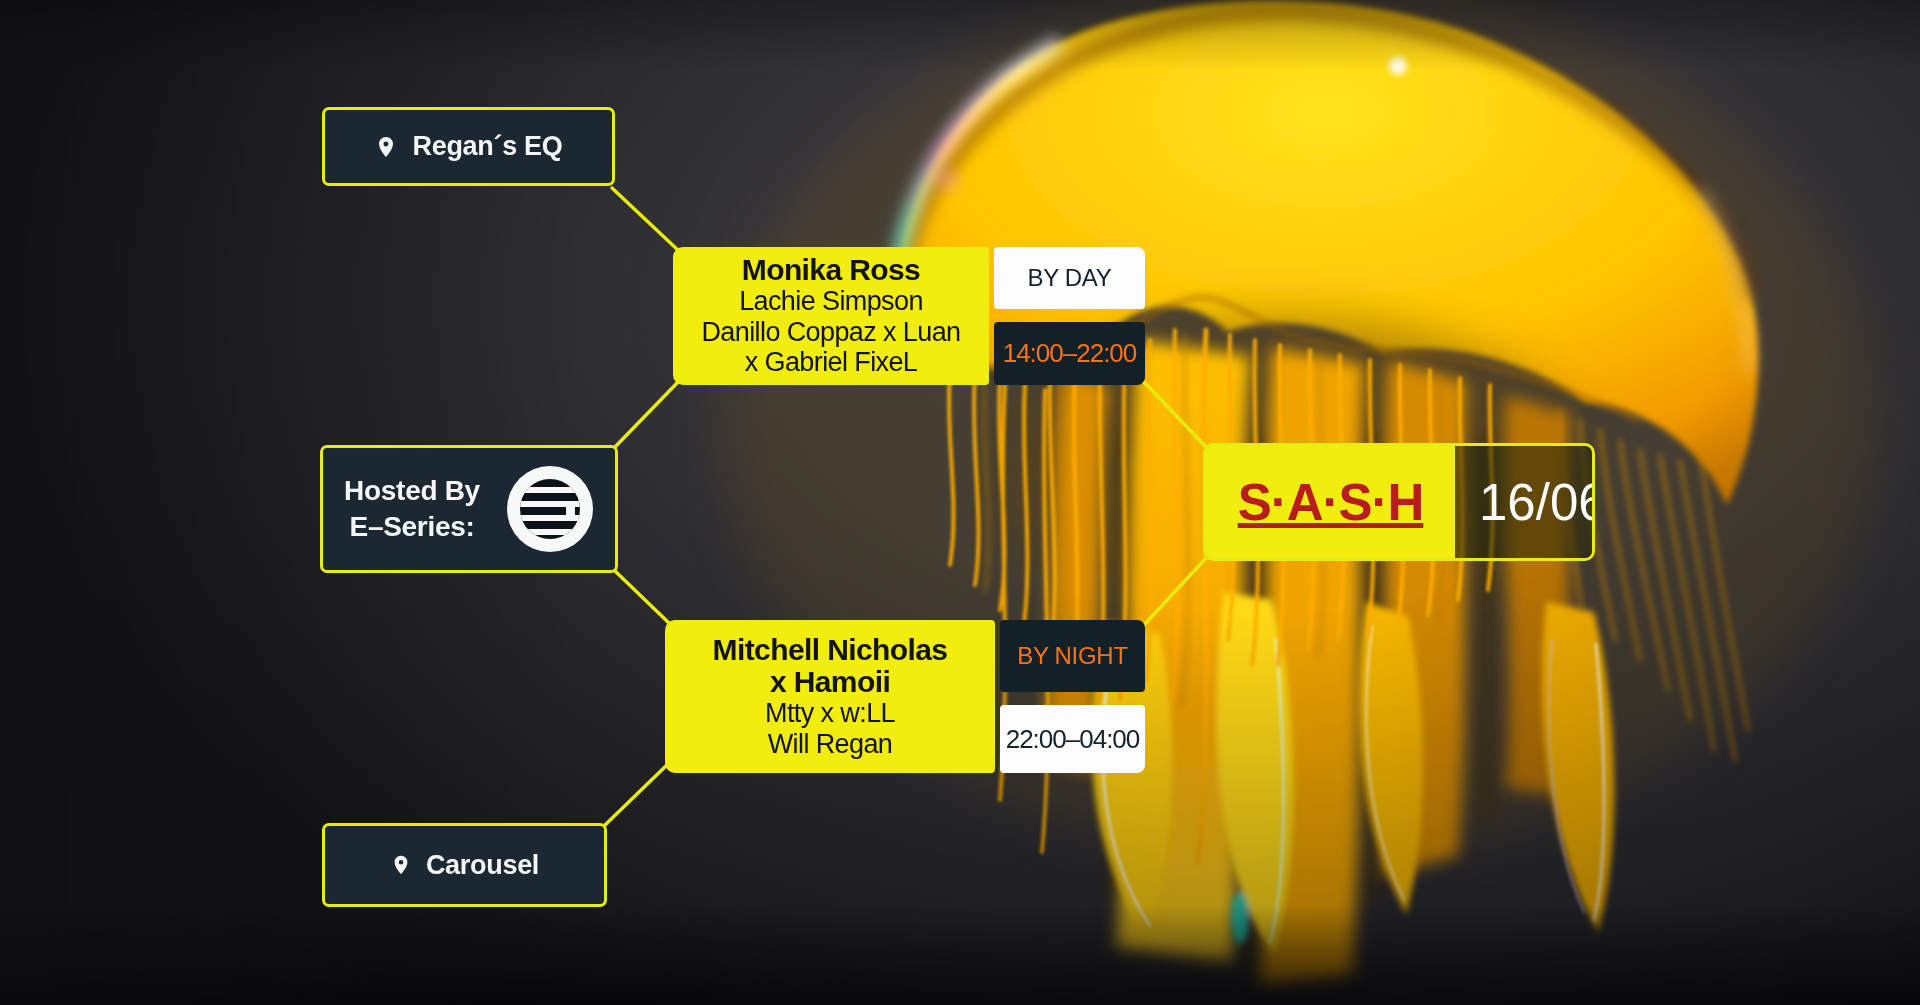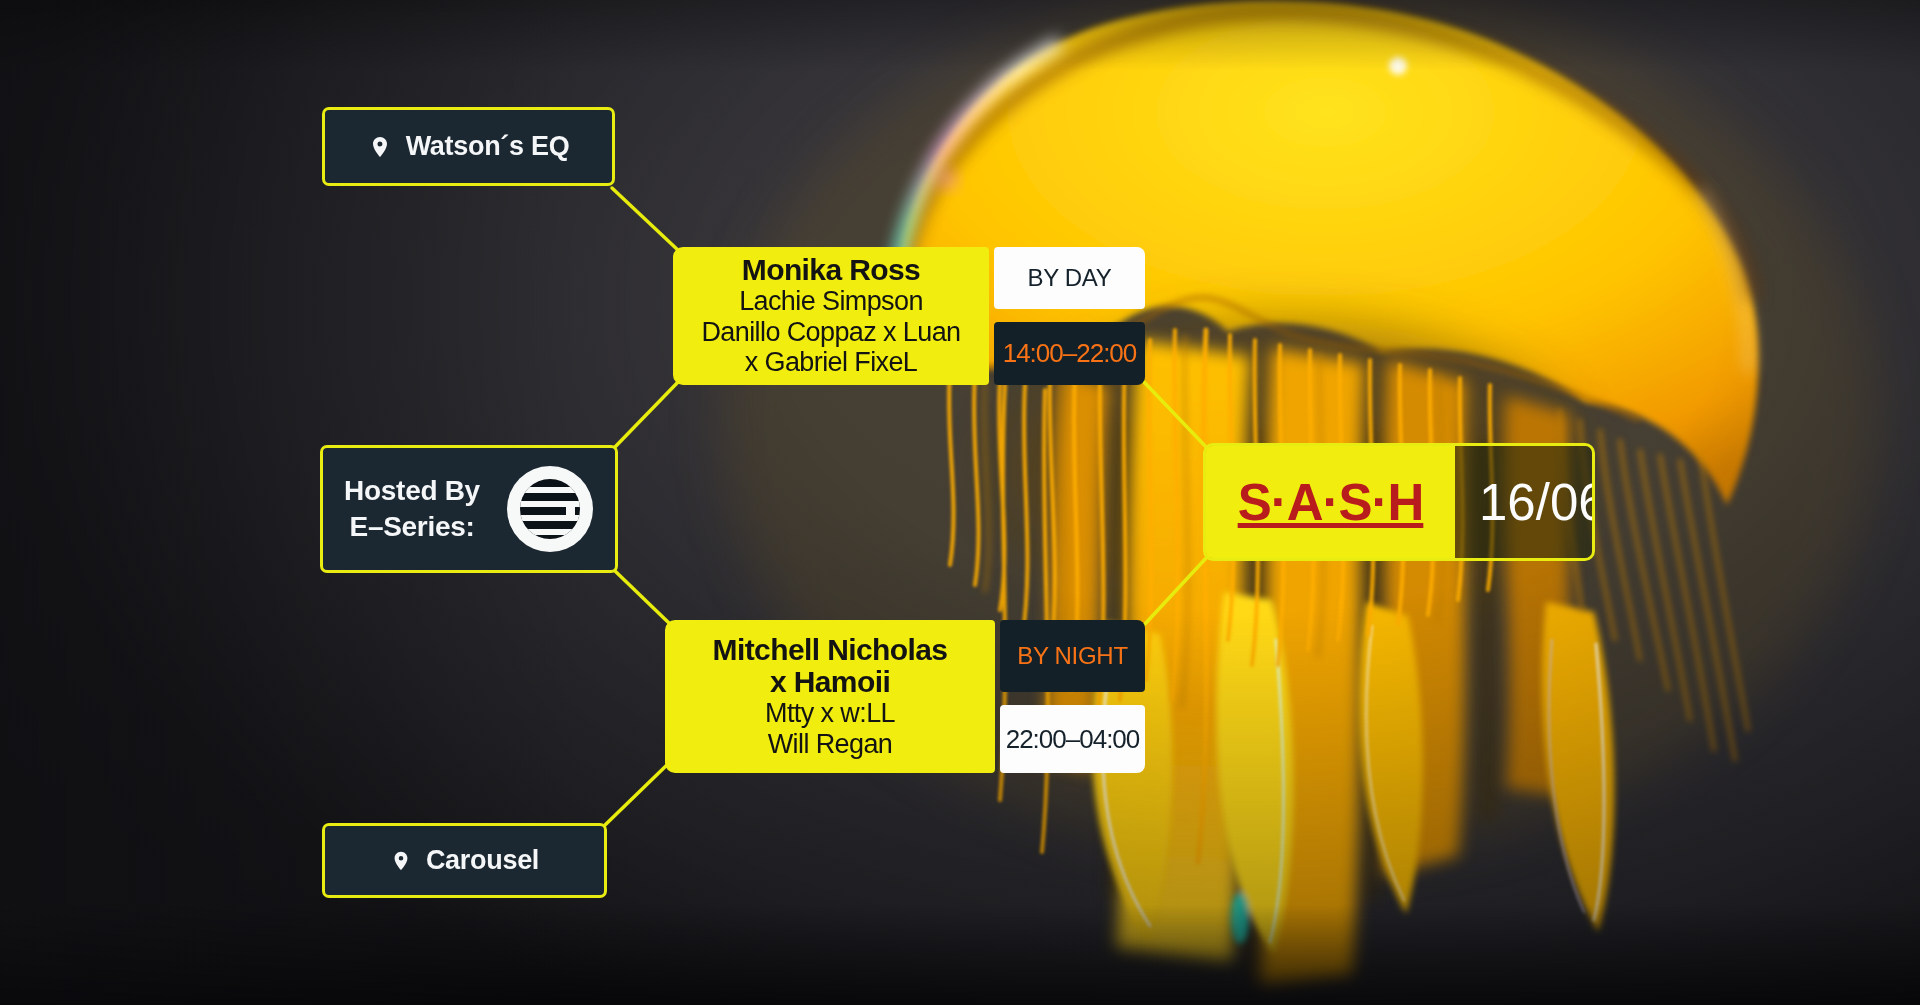--- a/index.html
+++ b/index.html
@@ -19,21 +19,21 @@
   }
   svg.connectors{position:absolute;inset:0;z-index:2;}
   .panel{
     position:absolute;z-index:3;box-sizing:border-box;
     background:#1b2731;border:3px solid #e9ec10;border-radius:7px;
     display:flex;align-items:center;justify-content:center;gap:14px;
     color:#f4f6f7;font-weight:700;font-size:27px;letter-spacing:-.3px;
   }
   .panel .pin{flex:0 0 auto;}
   #venueDay{left:322px;top:107px;width:293px;height:79px;}
-  #venueNight{left:322px;top:823px;width:285px;height:75px;}
+  #venueNight{left:322px;top:823px;width:285px;height:84px;}
   #host{left:320px;top:445px;width:298px;height:128px;gap:26px;}
   .host-text{text-align:center;line-height:1.28;font-size:28px;}
   .lineup-row{position:absolute;z-index:3;display:flex;gap:5px;}
   #dayRow{left:673px;top:247px;width:472px;height:138px;}
   #nightRow{left:665px;top:620px;width:480px;height:153px;}
   .lineup-card{
     box-sizing:border-box;flex:0 0 auto;background:#f0ed0f;color:#131313;
     border-radius:10px 4px 4px 10px;display:flex;flex-direction:column;
     align-items:center;justify-content:center;text-align:center;
     padding:6px 8px;letter-spacing:-.6px;
@@ -218,21 +218,21 @@
       <line x1="670" y1="762" x2="604" y2="826"></line>
       <line x1="1144" y1="382" x2="1208" y2="449"></line>
       <line x1="1208" y1="556" x2="1144" y2="625"></line>
     </g>
   </svg>
 
   <div class="panel" id="venueDay">
     <svg class="pin" width="24" height="30" viewBox="0 0 24 24">
       <path fill="#f4f6f7" d="M12 2C8.13 2 5 5.13 5 9c0 5.25 7 13 7 13s7-7.75 7-13c0-3.87-3.13-7-7-7zm0 9.5a2.5 2.5 0 1 1 0-5 2.5 2.5 0 0 1 0 5z"></path>
     </svg>
-    <span>Watson´s EQ</span>
+    <span>Regan´s EQ</span>
   </div>
 
   <div class="lineup-row" id="dayRow">
     <div class="lineup-card">
       <div class="headliner">Monika Ross</div>
       <div class="act">Lachie Simpson</div>
       <div class="act">Danillo Coppaz x Luan</div>
       <div class="act">x Gabriel FixeL</div>
     </div>
     <div class="time-col">

